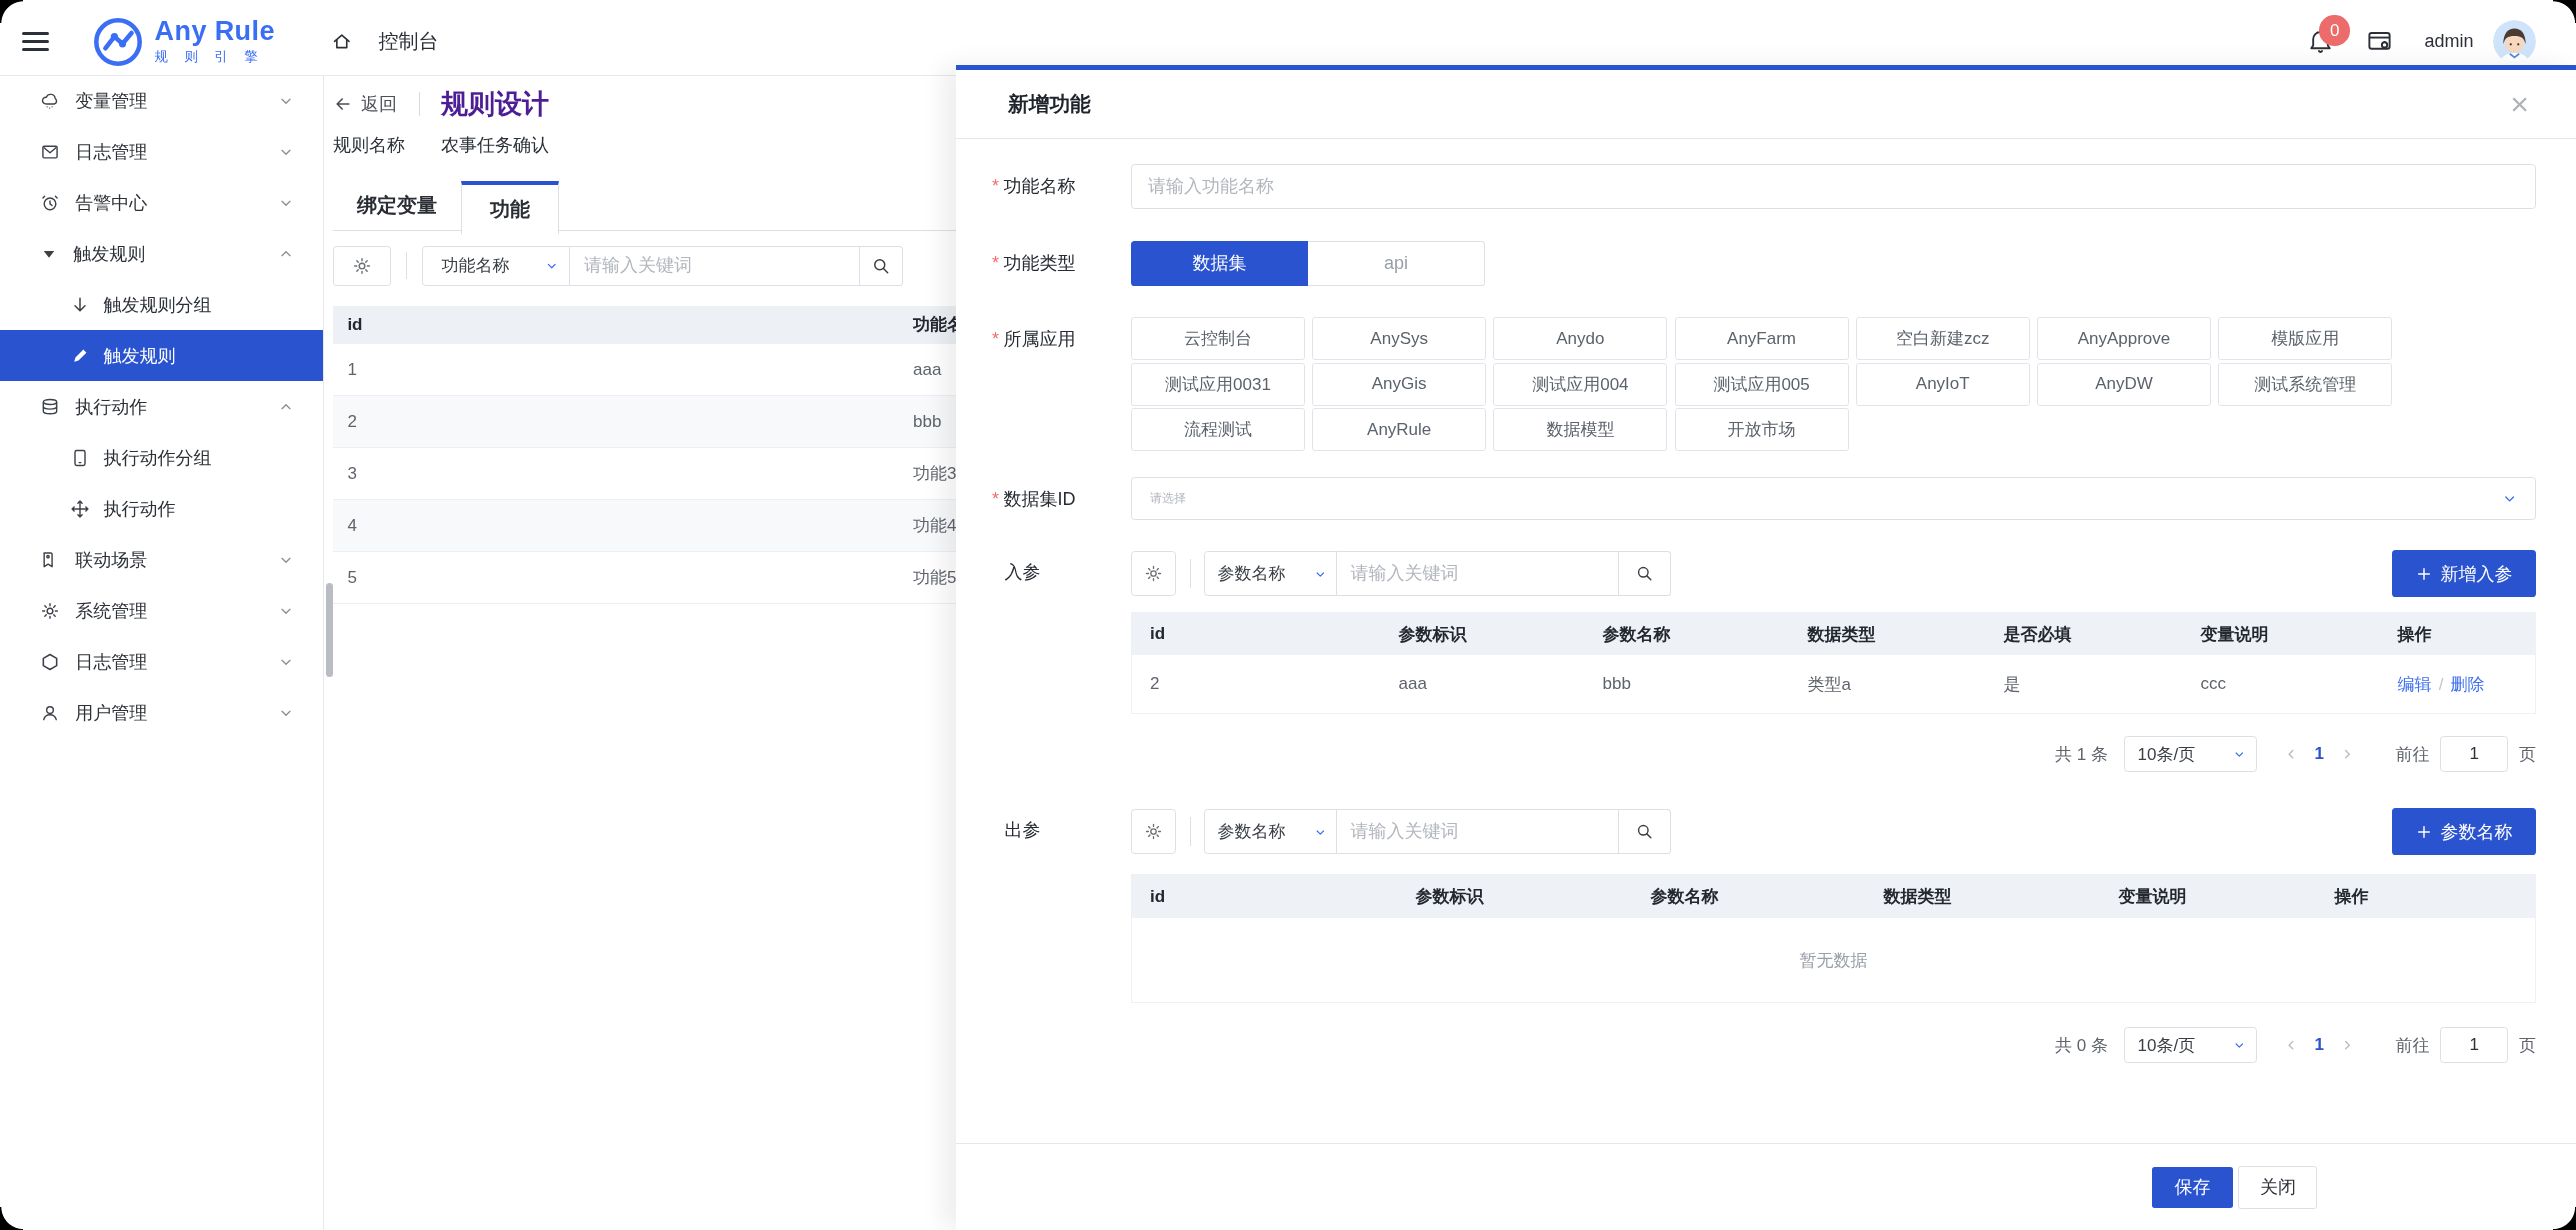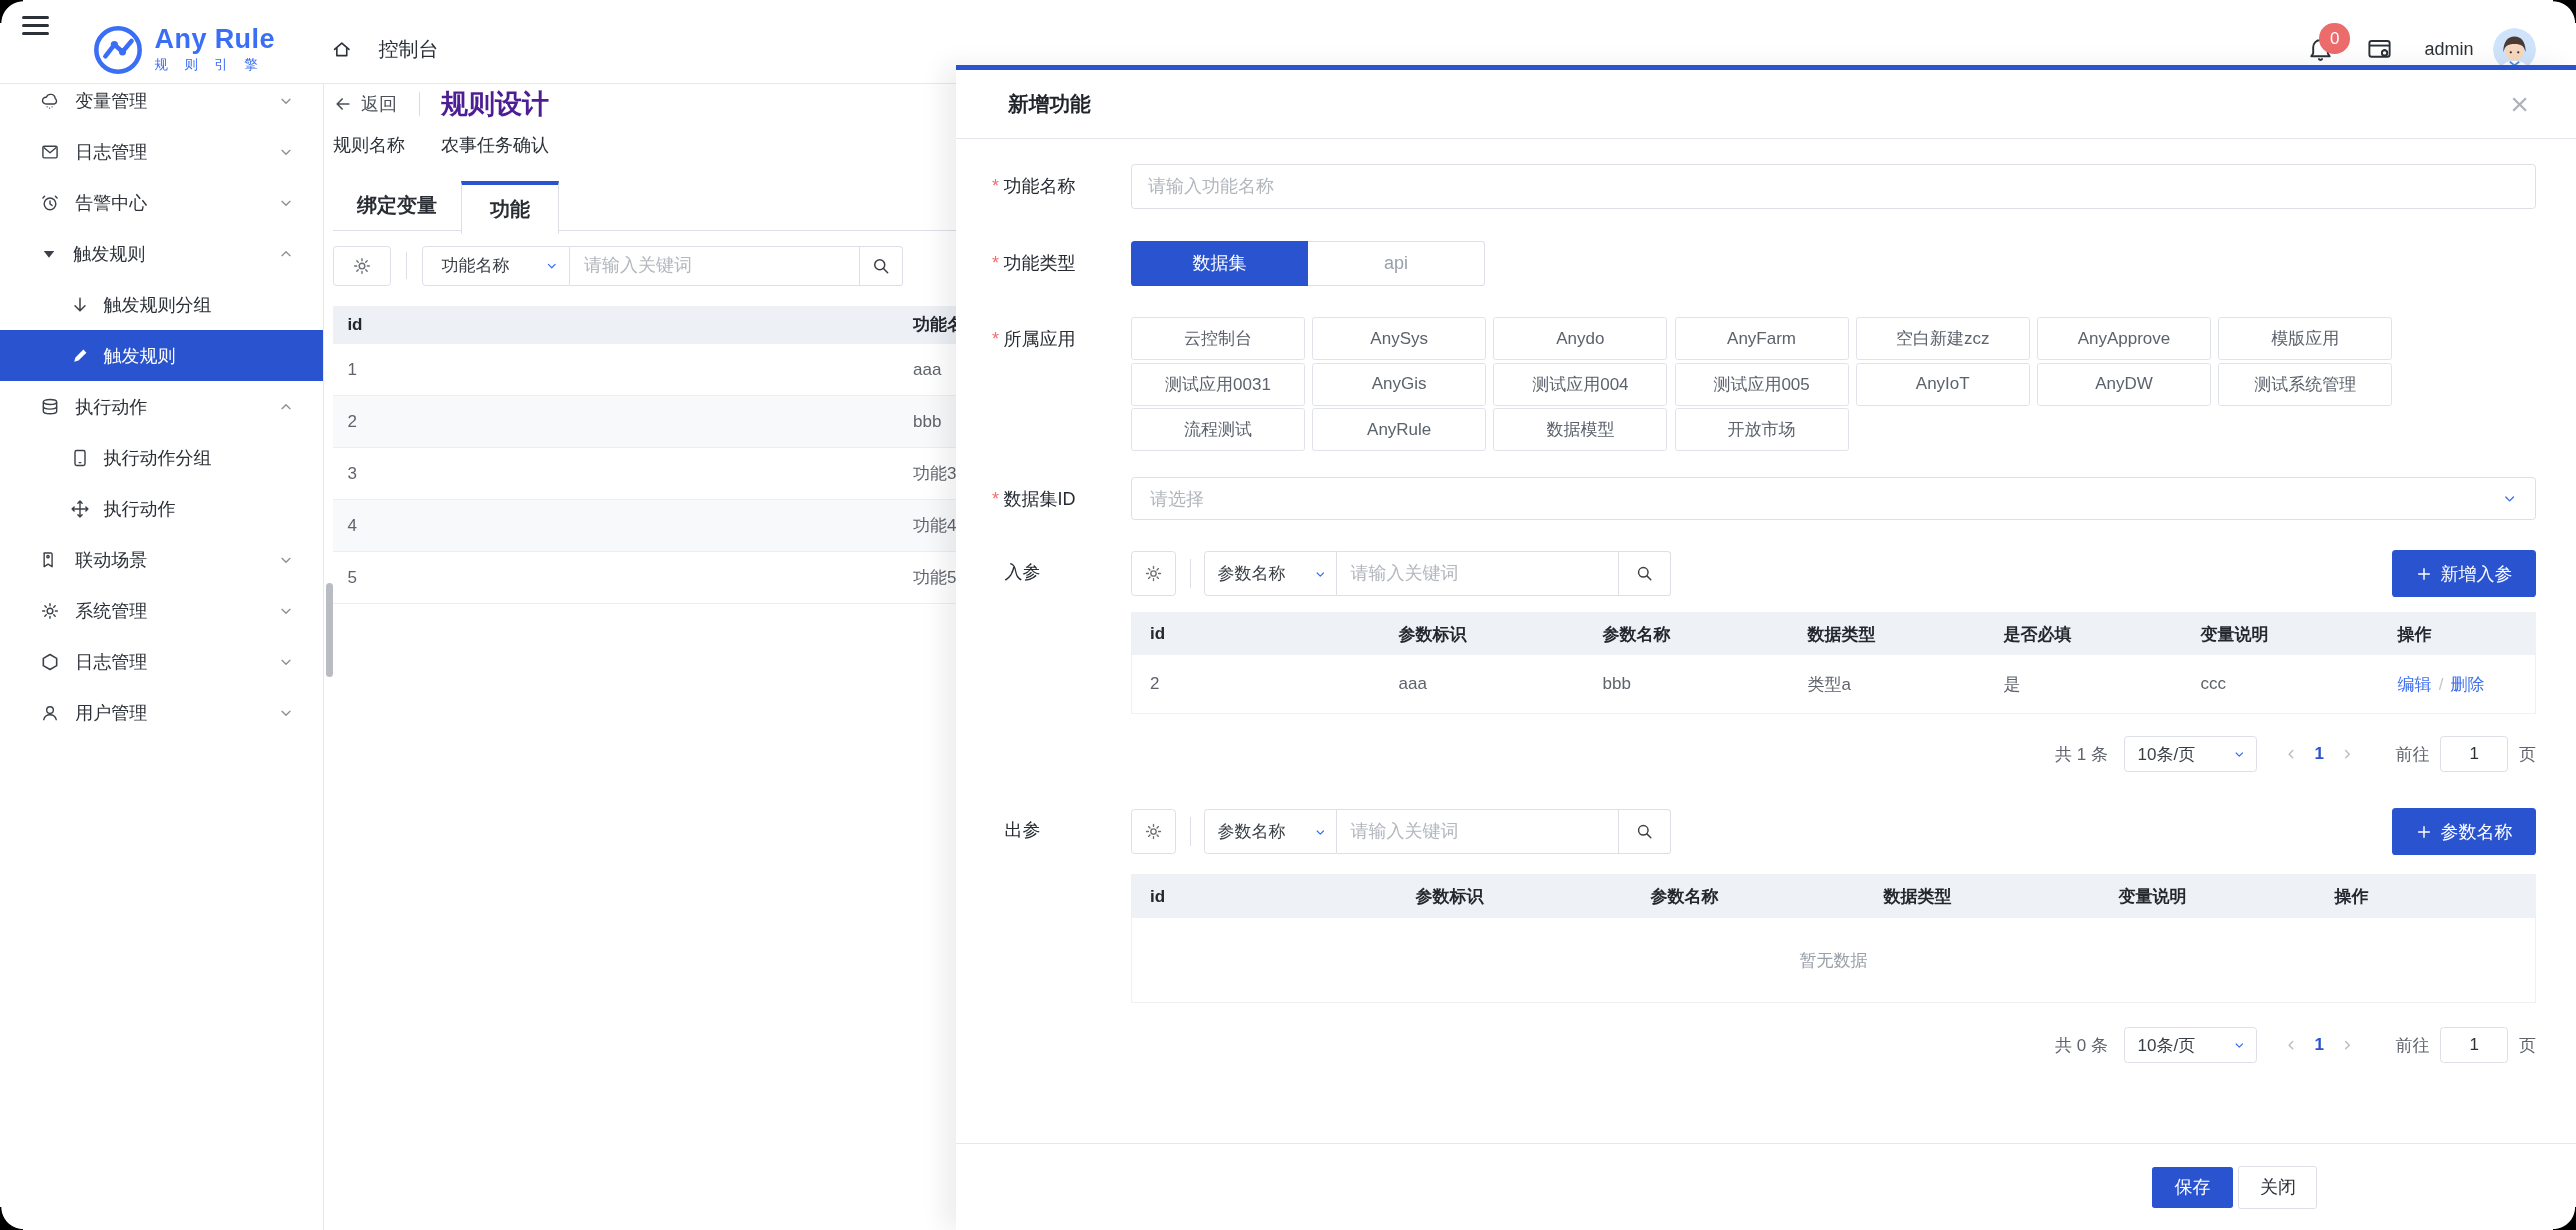--- a/index.html
+++ b/index.html
@@ -15,21 +15,21 @@
     --thead:#eef1f6;
   }
   *{box-sizing:border-box;margin:0;padding:0;font-family:"Liberation Sans","DejaVu Sans",sans-serif}
   html,body{width:2576px;height:1230px;overflow:hidden;background:#fff}
   button{cursor:pointer;font-family:inherit}
   input{font-family:inherit;outline:none}
   input::placeholder{color:var(--ph)}
   svg{display:block}
 
   
-  .topbar{position:absolute;left:0;top:16px;right:0;height:68px;background:#fff;border-bottom:0.9px solid #e6e8ec;display:flex;z-index:5}
+  .topbar{position:absolute;left:0;top:8px;right:0;height:68px;background:#fff;border-bottom:0.9px solid #e6e8ec;display:flex;align-items:center;z-index:5}
   .hamburger{margin-left:21.6px;width:27px;display:flex;flex-direction:column;gap:5.4px;cursor:pointer}
   .hamburger i{display:block;height:2.7px;background:#2c3138;border-radius:1.8px}
   .logo{display:flex;align-items:center;margin-left:41px;gap:9px}
   .logo-title{font-size:27px;font-weight:700;color:var(--logo);line-height:1.05;letter-spacing:0.4px}
   .logo-sub{font-size:13.5px;color:var(--logo);letter-spacing:6.3px;margin-top:1.8px;white-space:nowrap}
   .console{display:flex;align-items:center;gap:26px;margin-left:56px;font-size:20px;color:var(--text);cursor:pointer}
   .top-right{margin-left:auto;display:flex;align-items:center;margin-right:40px;gap:32px}
   .bell-wrap{position:relative;cursor:pointer;color:#2c3138}
   .badge{position:absolute;top:-12.6px;left:12.6px;min-width:31px;height:31px;border-radius:15.3px;background:#ec6b6b;color:#fff;font-size:17px;display:flex;align-items:center;justify-content:center}
   .username{font-size:18px;color:var(--text)}
@@ -82,21 +82,21 @@
   .flabel.noreq{padding-left:12.6px}
   .req::before{content:"*";color:#f56c6c;margin-right:4.5px}
   .fctl{flex:1;min-width:0}
   .text-input{width:100%;height:45px;border:0.9px solid var(--border);border-radius:3.6px;padding:0 16px;font-size:18px;color:#303133}
   .type-group{display:flex}
   .type-btn{width:177px;height:45px;display:flex;align-items:center;justify-content:center;font-size:18px;border:none}
   .type-btn.sel{background:var(--primary);color:#fff;border-radius:3.6px 0 0 3.6px}
   .type-btn.plain{background:#fff;border:0.9px solid var(--border);border-left:none;border-radius:0 3.6px 3.6px 0;color:#99a0ab}
   .apps{display:flex;flex-wrap:wrap;gap:2.7px 7.2px;width:1277px}
   .app-btn{width:174px;height:43px;background:#fff;border:0.9px solid #e0e4ea;border-radius:2.7px;font-size:17px;color:#5c626c;display:flex;align-items:center;justify-content:center;white-space:nowrap}
-  .dd-select{height:43px;border:0.9px solid var(--border);border-radius:3.6px;display:flex;align-items:center;padding:0 18px;font-size:18px;color:var(--ph);cursor:pointer}
+  .dd-select{height:43px;border:0.9px solid var(--border);border-radius:3.6px;display:flex;align-items:center;padding:0 18px;font-size:12px;color:var(--ph);cursor:pointer}
   .dd-select .chev-s{margin-left:auto;color:var(--logo)}
   .param-toolbar{display:flex;align-items:center}
   .pt-gear{width:45px;height:45px;border:0.9px solid var(--border);border-radius:3.6px;background:#fff;display:flex;align-items:center;justify-content:center;color:#6b7077}
   .pt-div{width:0.9px;height:29px;background:var(--border);margin:0 13.5px}
   .pt-select{width:133px;height:45px;border:0.9px solid var(--border);border-radius:3.6px 0 0 3.6px;display:flex;align-items:center;padding:0 9px 0 12.6px;font-size:17px;color:#3a3f45;cursor:pointer;background:#fff}
   .pt-select .chev-s{margin-left:auto;color:var(--logo)}
   .pt-input{width:282px;height:45px;border:0.9px solid var(--border);border-left:none;padding:0 13.5px;font-size:18px;color:var(--text)}
   .pt-search{width:52px;height:45px;border:0.9px solid var(--border);border-left:none;border-radius:0 3.6px 3.6px 0;background:#fff;display:flex;align-items:center;justify-content:center;color:#3a3f45}
   .add-btn{margin-left:auto;min-width:144px;height:47px;background:var(--primary);color:#fff;border:none;border-radius:3.6px;font-size:18px;display:flex;align-items:center;justify-content:center;gap:9px;padding:0 20px}
   .ptable{width:100%;margin-top:14.4px;border-collapse:collapse;table-layout:fixed;font-size:17px;border:0.9px solid #eef0f4}

